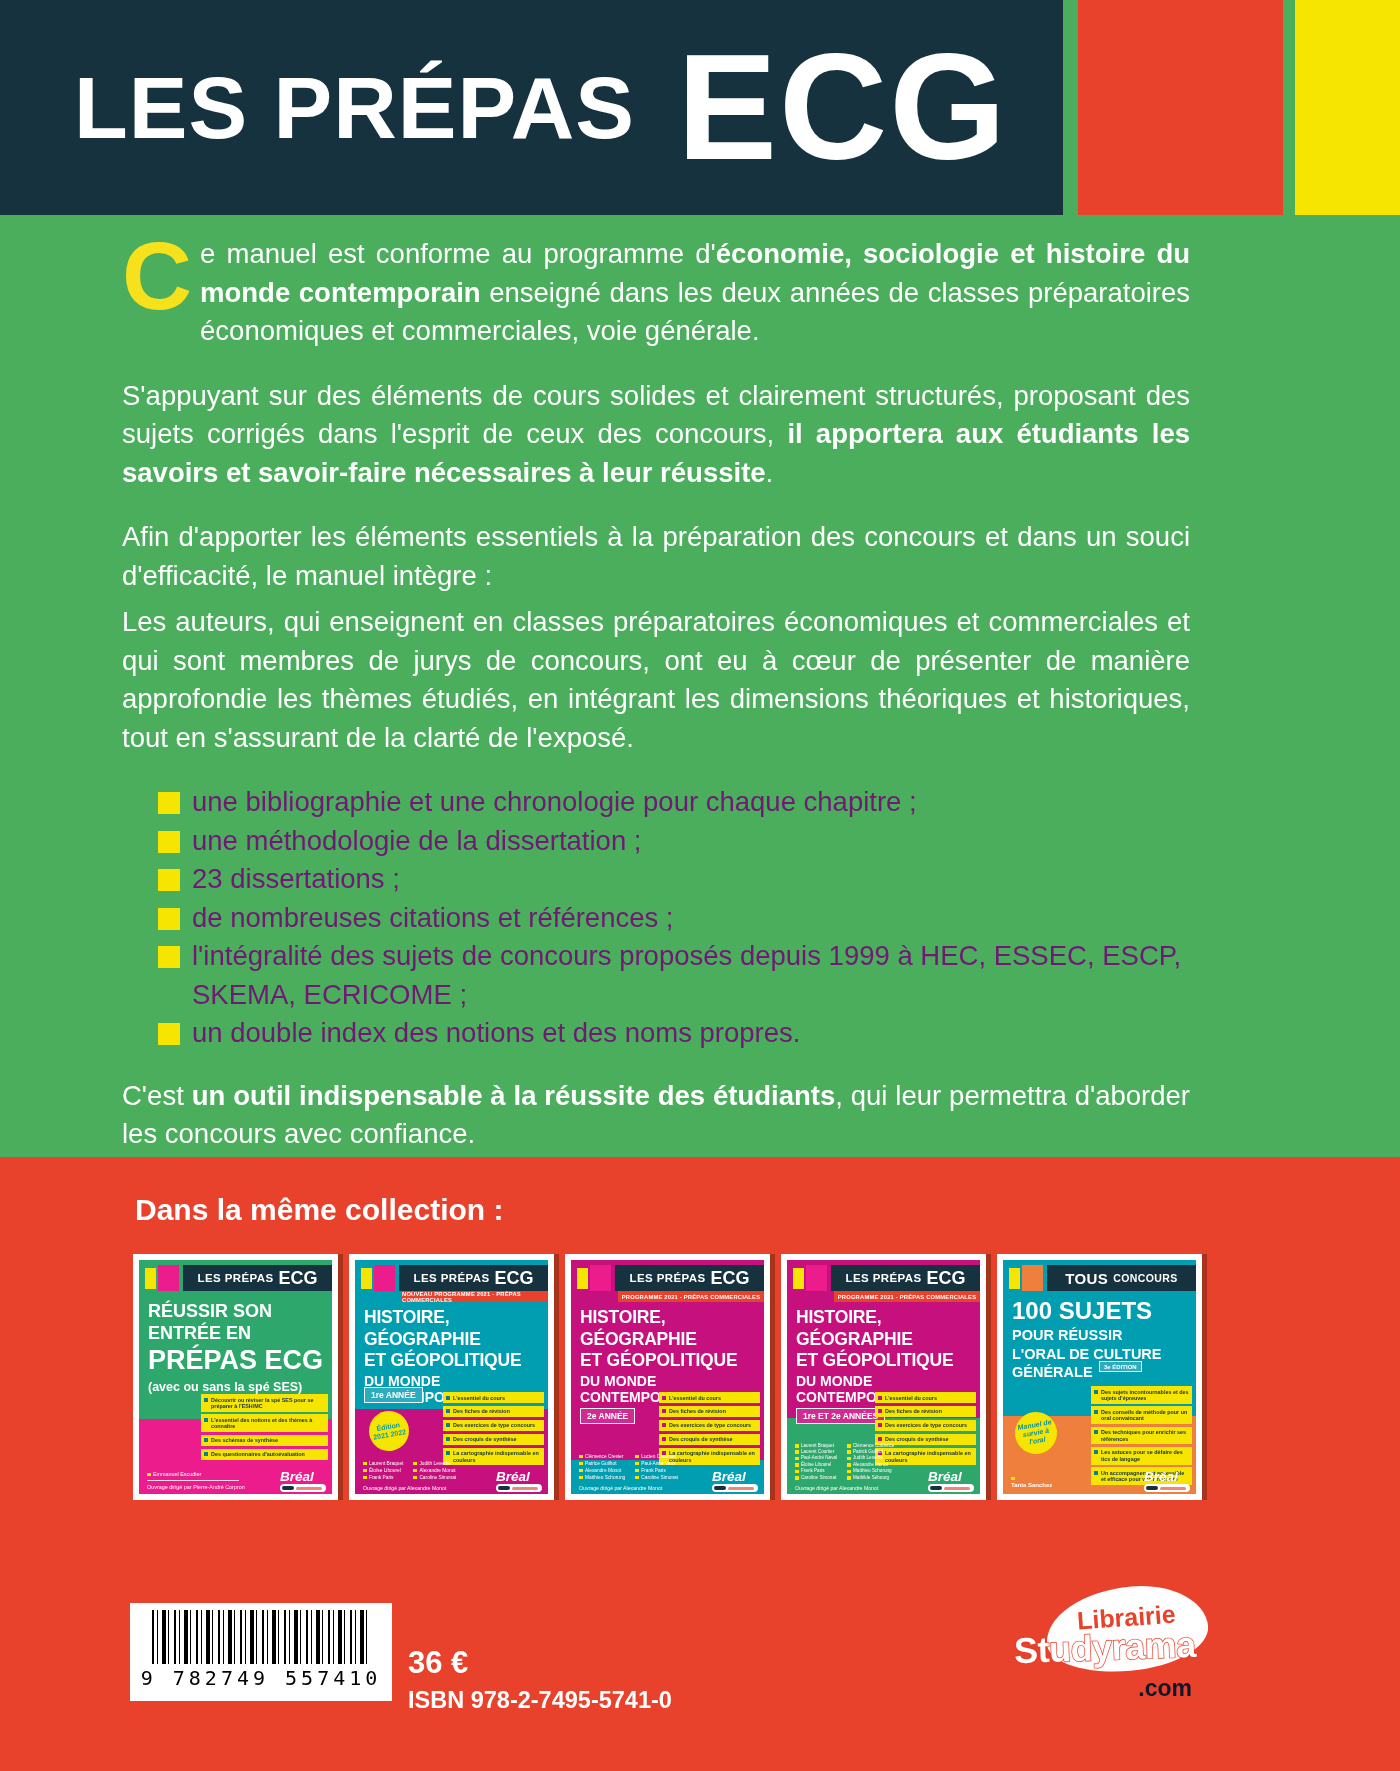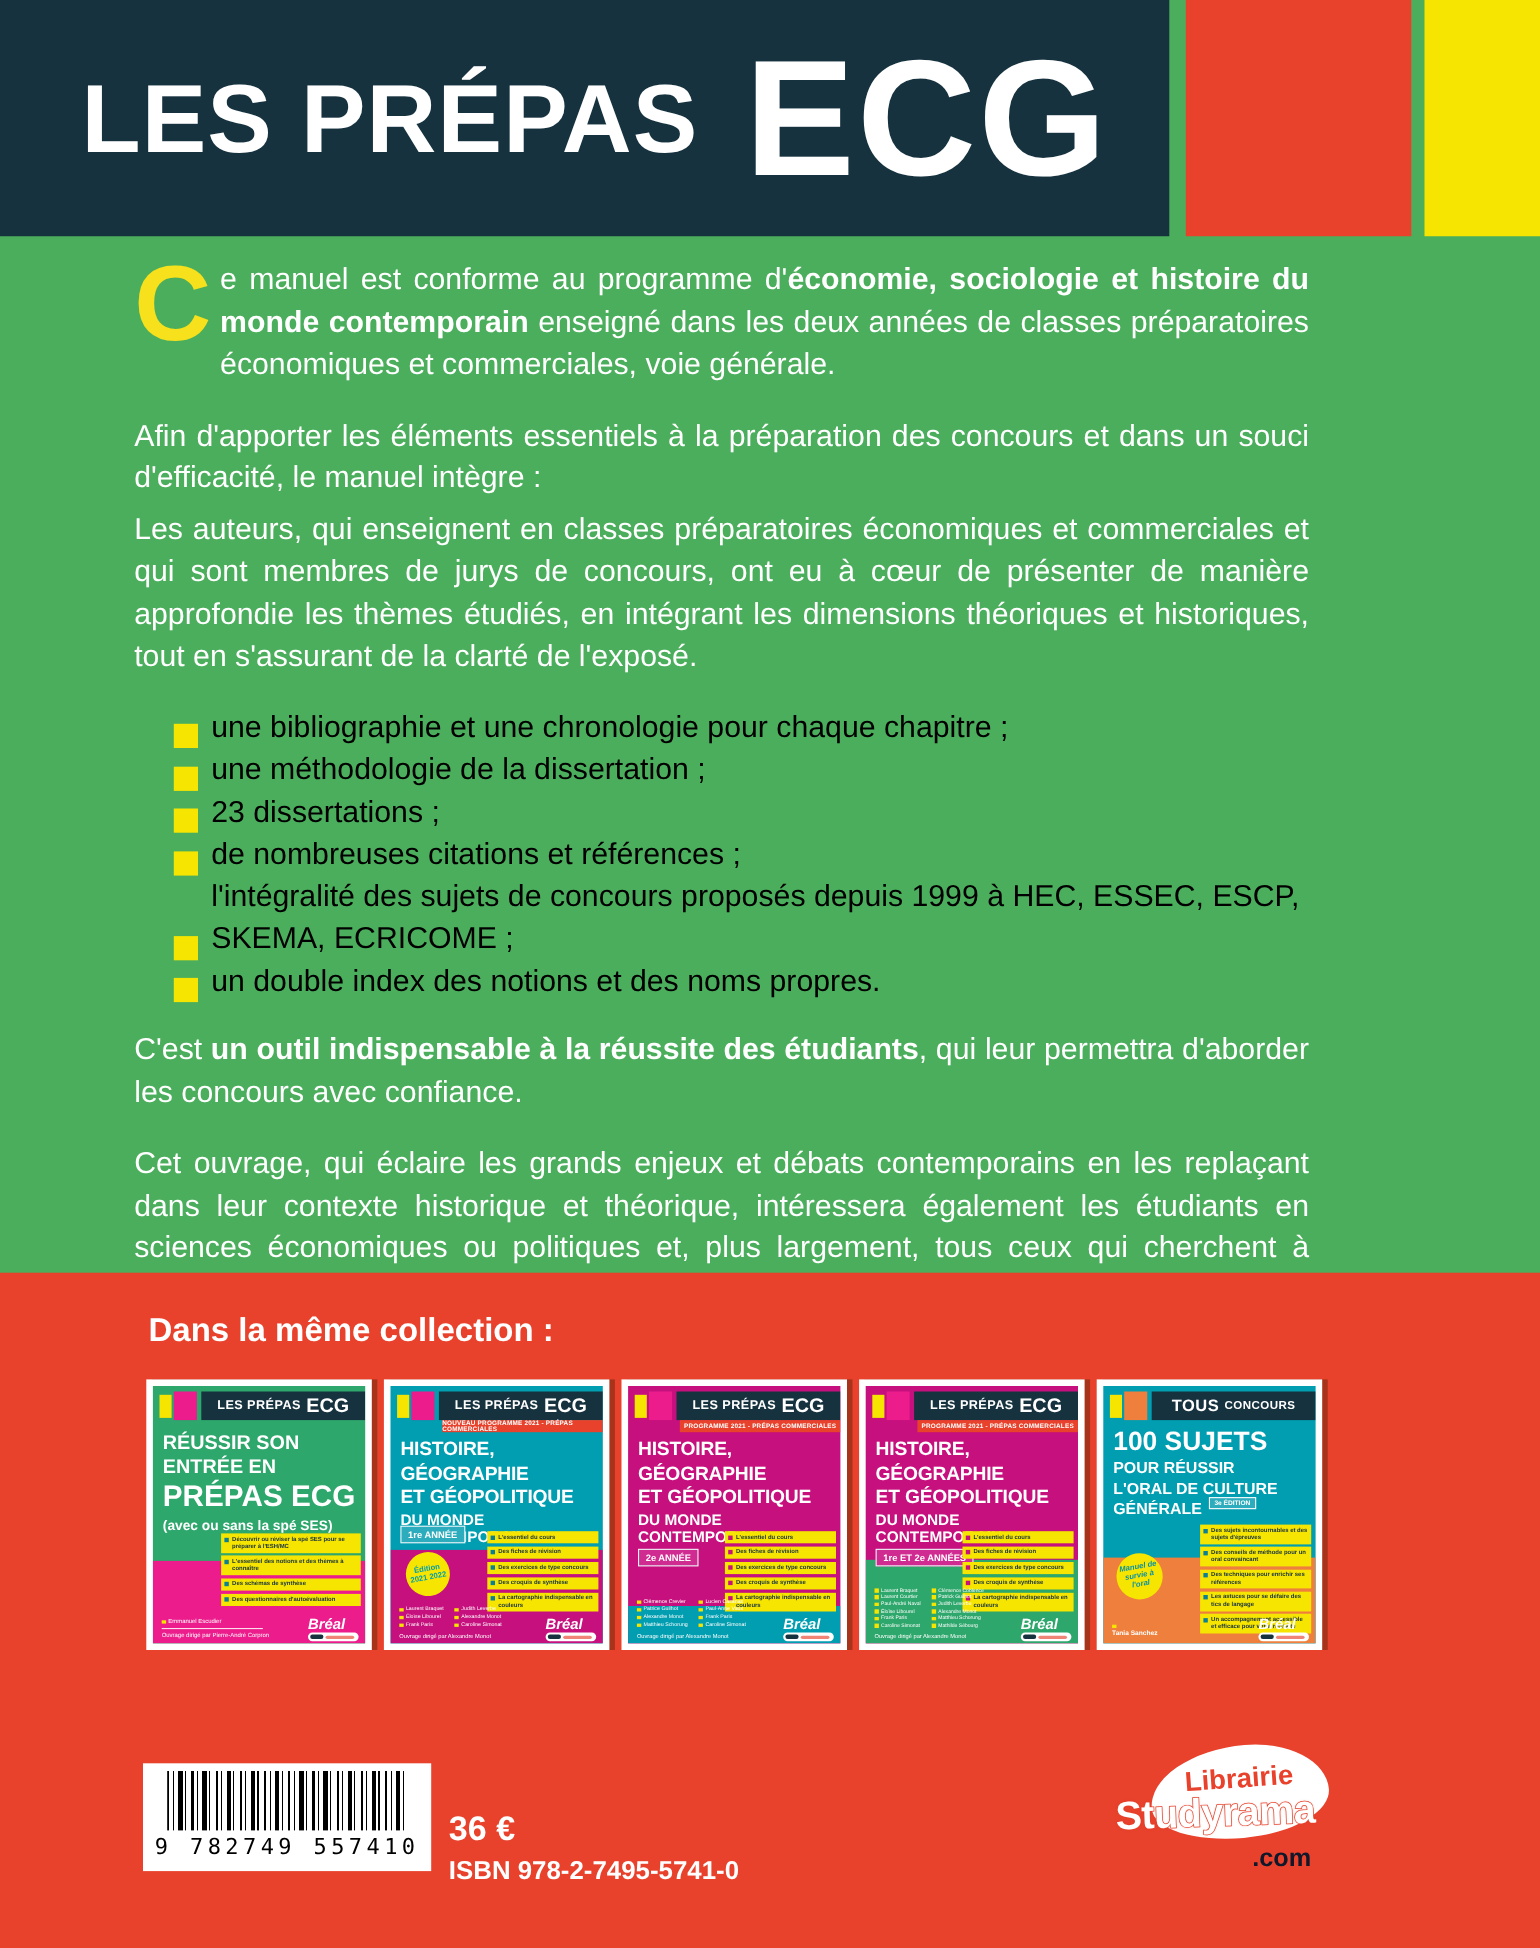--- a/index.html
+++ b/index.html
@@ -17,21 +17,21 @@
   .hdr-gap2{width:12px;}
   .hdr-yellow{width:105px;background:#F6E500;}
 
   
   .sec-green{position:absolute;top:215px;left:0;width:1400px;height:942px;background:#4BAE5C;box-sizing:border-box;padding:20px 210px 0 122px;}
   .para{color:#fff;font-size:27.5px;line-height:38.5px;text-align:justify;margin:0 0 26px 0;}
   .para b{font-weight:bold;}
   .dropcap{float:left;color:#F6E11C;font-weight:bold;font-size:97px;line-height:74px;margin:4px 8px 0 0;}
   .intro{margin-bottom:8px;}
   .blist{list-style:none;margin:0 0 24px 0;padding:0;}
-  .bitem{display:flex;color:#000000;font-size:27.5px;line-height:38.5px;padding-left:36px;align-items:flex-end;}
+  .bitem{display:flex;color:#701a75;font-size:27.5px;line-height:38.5px;padding-left:36px;align-items:flex-start;}
   .sq{width:22px;height:22px;background:#F6E500;flex:none;margin:9px 12px 0 0;}
 
   
   .sec-red{position:absolute;top:1157px;left:0;width:1400px;height:614px;background:#E8422C;}
   .col-head{position:absolute;left:135px;top:36px;margin:0;color:#fff;font-size:30px;font-weight:bold;}
 
   .books{position:absolute;left:133px;top:97px;display:flex;gap:11px;}
   .book{width:205px;height:246px;background:#fff;padding:6px;box-sizing:border-box;box-shadow:5px 0 0 #A6331A;flex:none;}
   .cover{position:relative;width:100%;height:100%;overflow:hidden;}
   .bottom{position:absolute;left:0;right:0;bottom:0;}
@@ -123,20 +123,21 @@
       <span class="brand-big">ECG</span>
     </div>
     <div class="hdr-gap1"></div>
     <div class="hdr-red"></div>
     <div class="hdr-gap2"></div>
     <div class="hdr-yellow"></div>
   </header>
 
   <section class="sec-green">
     <p class="para"><span class="dropcap">C</span><span>e manuel est conforme au programme d'</span><b>économie, sociologie et histoire du monde contemporain</b><span> enseigné dans les deux années de classes préparatoires économiques et commerciales, voie générale.</span></p>
+    <p class="para"><span>S'appuyant sur des éléments de cours solides et clairement structurés, proposant des sujets corrigés dans l'esprit de ceux des concours, </span><b>il apportera aux étudiants les savoirs et savoir-faire nécessaires à leur réussite</b><span>.</span></p>
     <p class="para intro">Afin d'apporter les éléments essentiels à la préparation des concours et dans un souci d'efficacité, le manuel intègre :</p>
     <p class="para">Les auteurs, qui enseignent en classes préparatoires économiques et commerciales et qui sont membres de jurys de concours, ont eu à cœur de présenter de manière approfondie les thèmes étudiés, en intégrant les dimensions théoriques et historiques, tout en s'assurant de la clarté de l'exposé.</p>
     <ul class="blist">
       <li class="bitem">
           <span class="sq"></span>
           <span>une bibliographie et une chronologie pour chaque chapitre ;</span>
         </li>
       <li class="bitem">
           <span class="sq"></span>
           <span>une méthodologie de la dissertation ;</span>

